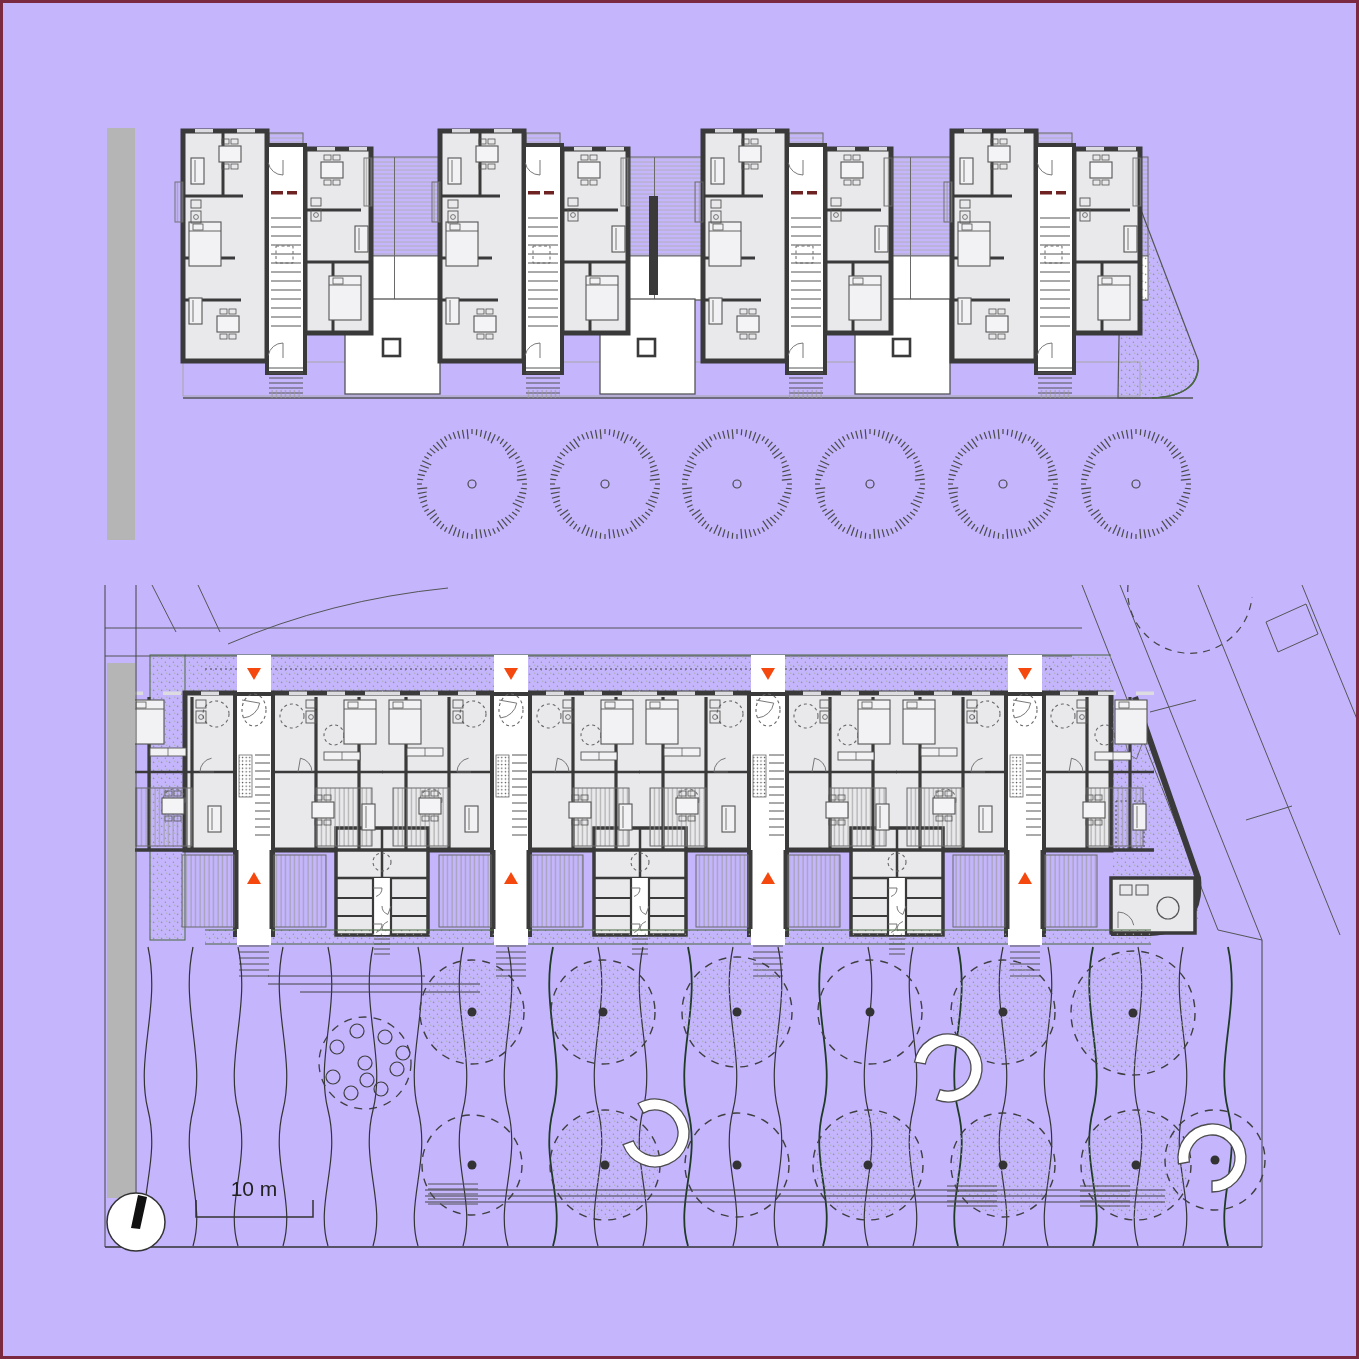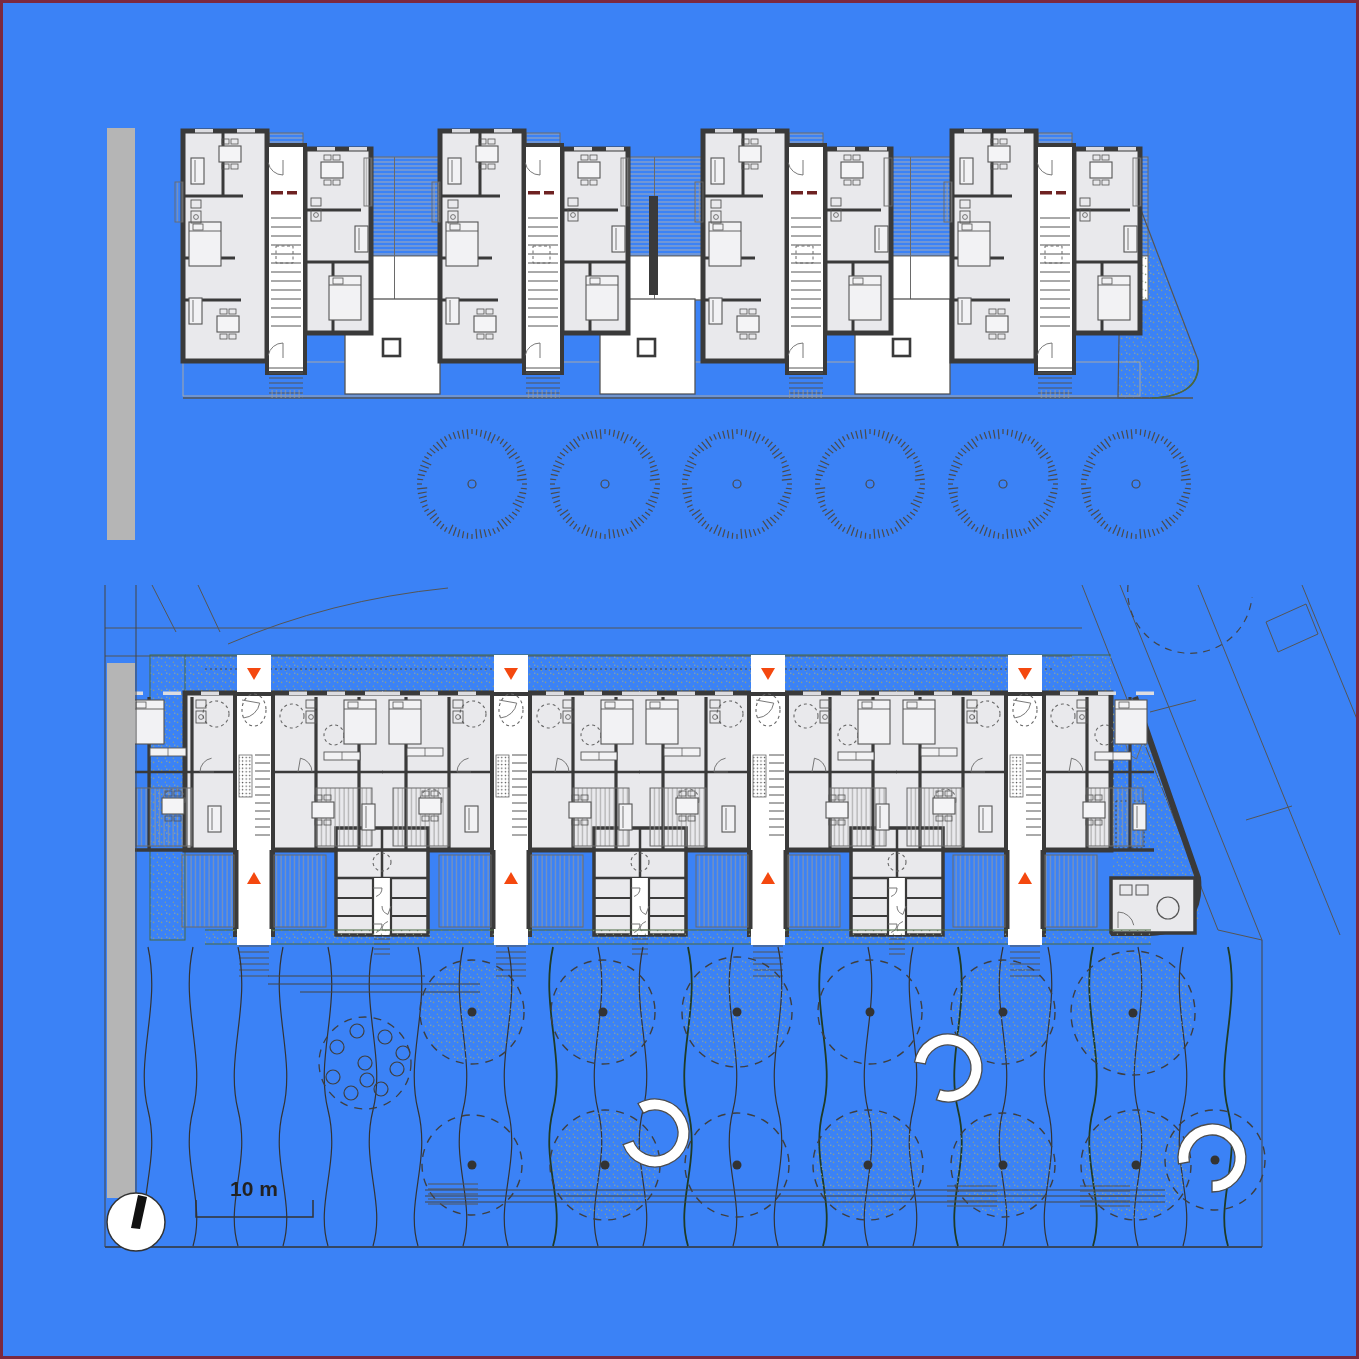--- a/index.html
+++ b/index.html
@@ -1,16 +1,16 @@
 <!DOCTYPE html>
 <html><head>
 <meta charset="utf-8">
 <style>
   html,body{margin:0;padding:0;background:#ffffff;}
-  #wrap{width:1359px;height:1359px;position:relative;background:#3b82f6;font-weight:bold;}
+  #wrap{width:1359px;height:1359px;position:relative;background:#c4b5fd;}
   svg{display:block;}
   .lbl{font-family:"Liberation Sans","DejaVu Sans",sans-serif;}
 </style>
 </head>
 <body>
 
 <div id="wrap">
 <svg id="plan" width="1359" height="1359" viewBox="0 0 1359 1359">
   <defs>
     <pattern id="pat-hatch-h" width="4" height="4" patternUnits="userSpaceOnUse">

